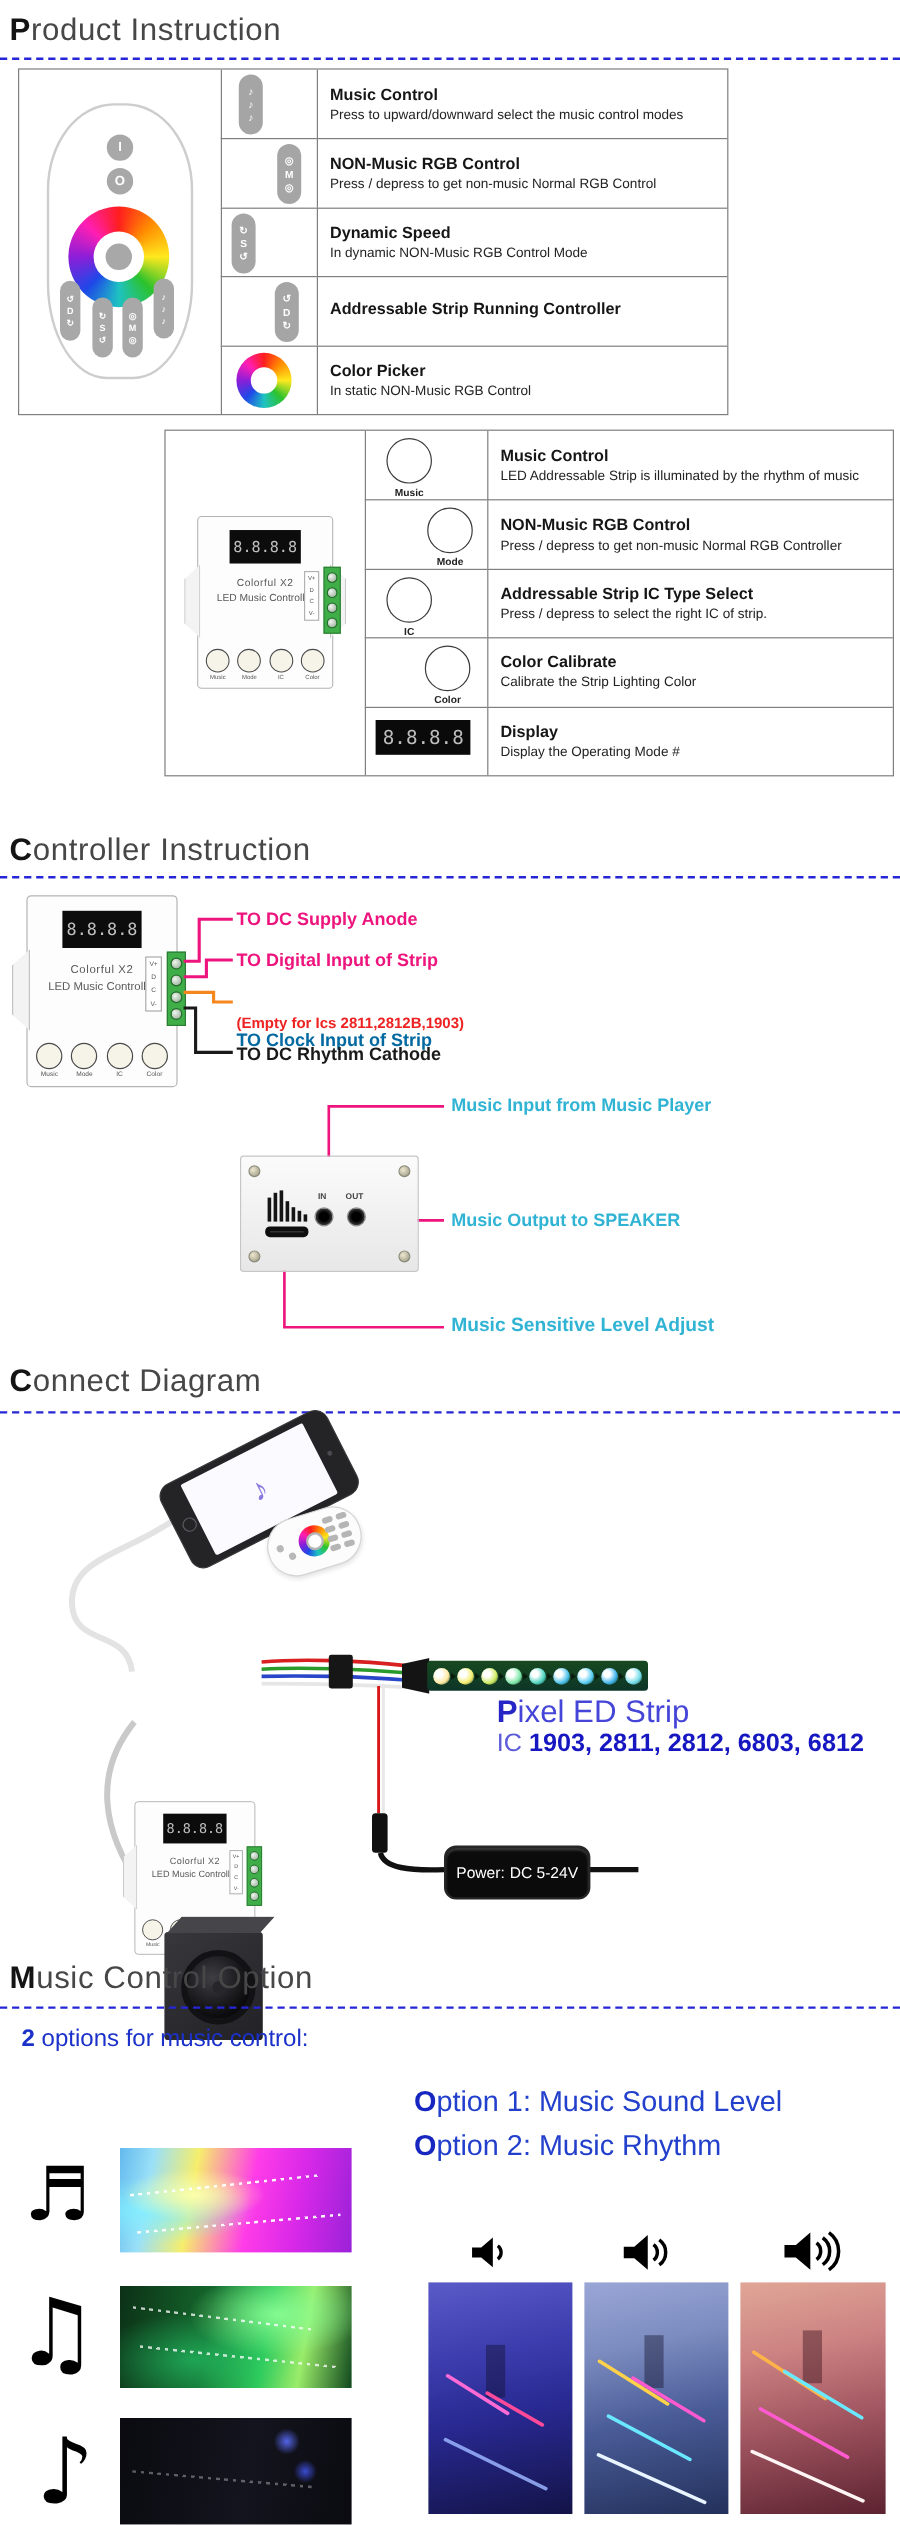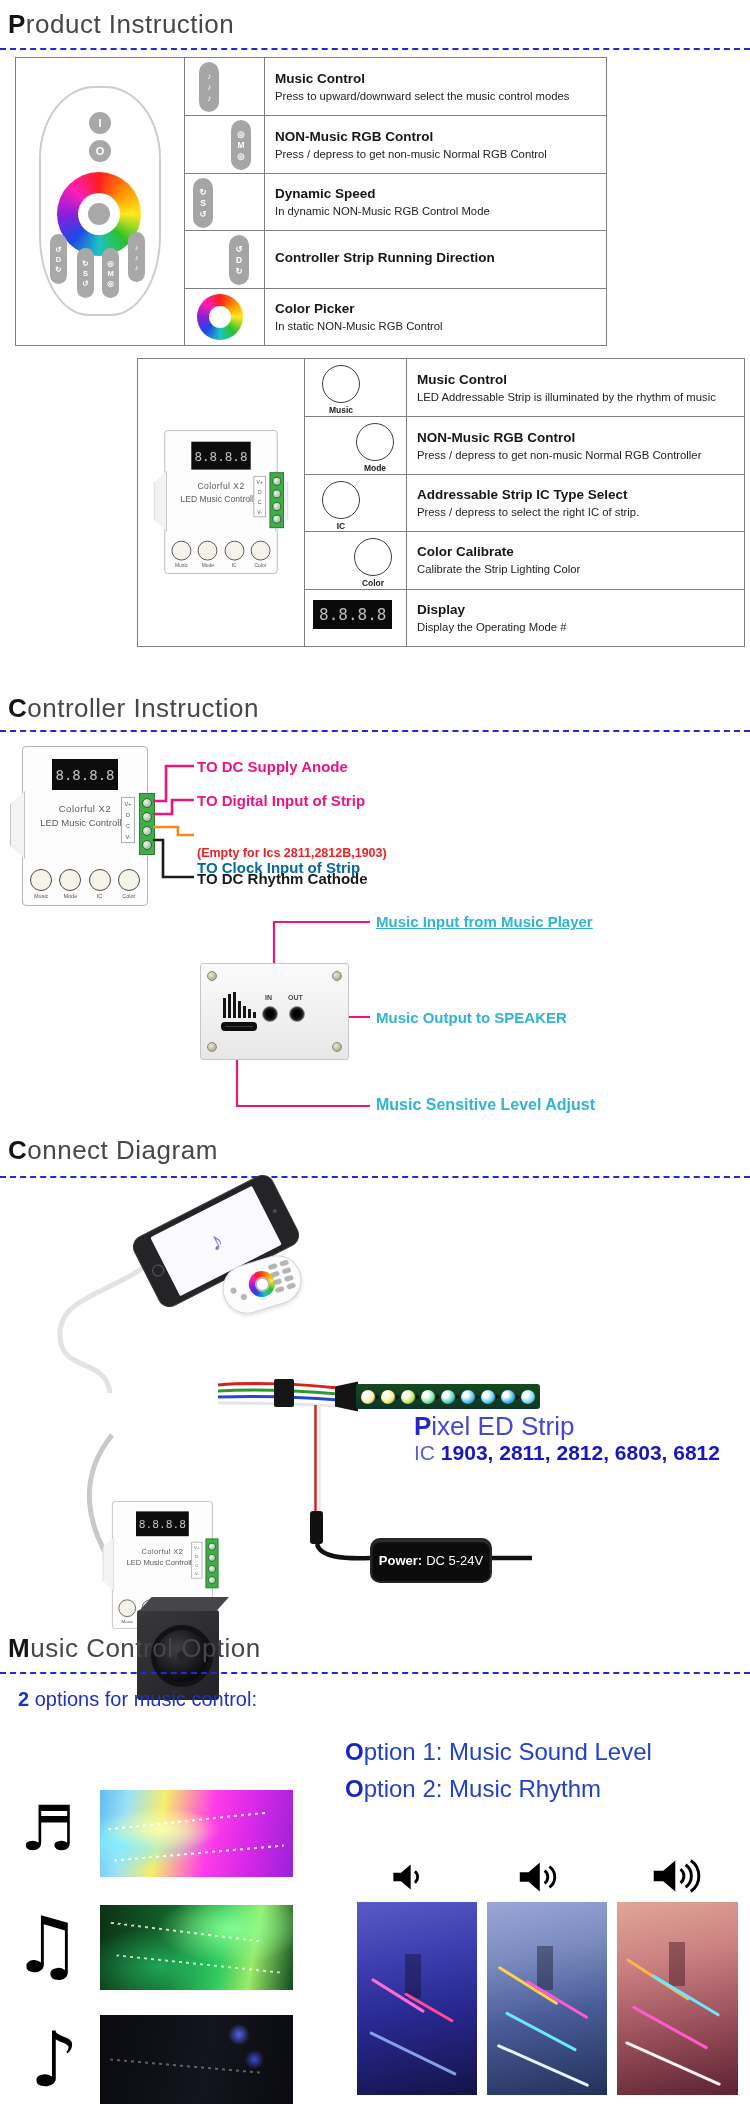--- a/index.html
+++ b/index.html
@@ -99,21 +99,21 @@
   .tri{width:0;height:0;border-left:4px solid #0a1c0c;border-top:3px solid transparent;border-bottom:3px solid transparent;}
   .stripcap{position:absolute;left:335px;top:1381px;width:23px;height:31px;background:#141414;
             clip-path:polygon(0 18%,100% 2%,100% 98%,0 82%);}
   .blue-label{position:absolute;left:414px;top:1411px;font-size:26px;color:#4545d8;white-space:nowrap;}
   .blue-label .lead{font-weight:bold;color:#2626c6;}
   .ic-label{position:absolute;left:414px;top:1441px;font-size:21px;color:#5c5cd8;white-space:nowrap;}
   .ic-label .nums{font-weight:bold;color:#1717c2;}
   .power{position:absolute;left:370px;top:1538px;width:118px;height:41px;background:#0b0b0b;border:2px solid #262626;
          border-radius:10px;box-shadow:inset 0 2px 2px rgba(255,255,255,.18);display:flex;align-items:center;justify-content:center;
          gap:4px;color:#fff;font-size:13px;white-space:nowrap;}
-  .power .pl{font-weight:bold;}
+  .power .pl{font-weight:normal;}
   .spkbox{position:absolute;left:137px;top:1610px;width:82px;height:90px;border-radius:3px;
           background:linear-gradient(145deg,#38383c,#222226);}
   .spkbox .top{position:absolute;left:2px;top:-13px;width:90px;height:14px;background:#45454a;
                clip-path:polygon(14% 0,100% 0,86% 100%,0 100%);}
   .spkbox .woof{position:absolute;left:14px;top:15px;width:52px;height:52px;border-radius:50%;border:5px solid #121214;
                 background:radial-gradient(circle at 40% 35%,#3e3e44,#0b0b0d 72%);}
   .spkbox .woof::after{content:"";position:absolute;left:50%;top:50%;width:10px;height:10px;margin:-5px;border-radius:50%;background:#26262a;}
   
   .blue-intro{position:absolute;left:18px;top:1688px;font-size:20px;color:#1b31c9;white-space:nowrap;}
   .blue-intro .lead{font-weight:bold;}
@@ -211,21 +211,21 @@
     </div>
 
     <div class="icell">
       <div class="pill p4">
           <span>↺</span>
           <span>D</span>
           <span>↻</span>
         </div>
     </div>
     <div class="tcell">
-      <div class="tt">Controller Strip Running Direction</div>
+      <div class="tt">Addressable Strip Running Controller</div>
       <div class="td"></div>
     </div>
 
     <div class="icell">
       <div class="ringsm">
           <div class="hole"></div>
         </div>
     </div>
     <div class="tcell">
       <div class="tt">Color Picker</div>
@@ -402,21 +402,21 @@
         <i style="height:9px"></i>
         <i style="height:6px"></i>
     </div>
     <div class="wheel"></div>
     <div class="jlabel" style="left:64px;top:30px;">IN</div>
     <div class="jlabel" style="left:87px;top:30px;">OUT</div>
     <div class="jack" style="left:61px;top:42px;"></div>
     <div class="jack" style="left:88px;top:42px;"></div>
   </div>
 
-  <div class="cyl" style="left:376px;top:913px;text-decoration:underline;">Music Input from Music Player</div>
+  <div class="cyl" style="left:376px;top:913px;">Music Input from Music Player</div>
   <div class="cyl" style="left:376px;top:1009px;">Music Output to SPEAKER</div>
   <div class="cyl" style="left:376px;top:1096px;font-size:16px;">Music Sensitive Level Adjust</div>
 
   <div class="sec-h" style="top:1128px;">
     <span class="lead">C</span><span>onnect Diagram</span>
   </div>
   <div class="dash" style="top:1176px;"></div>
 
   <svg class="abs" style="left:0;top:1185px;" width="750" height="430" viewBox="0 0 750 430">
     <path d="M150,78 C108,110 58,112 60,152 C62,188 106,172 110,208" fill="none" stroke="#e3e3e3" stroke-width="5"></path>

